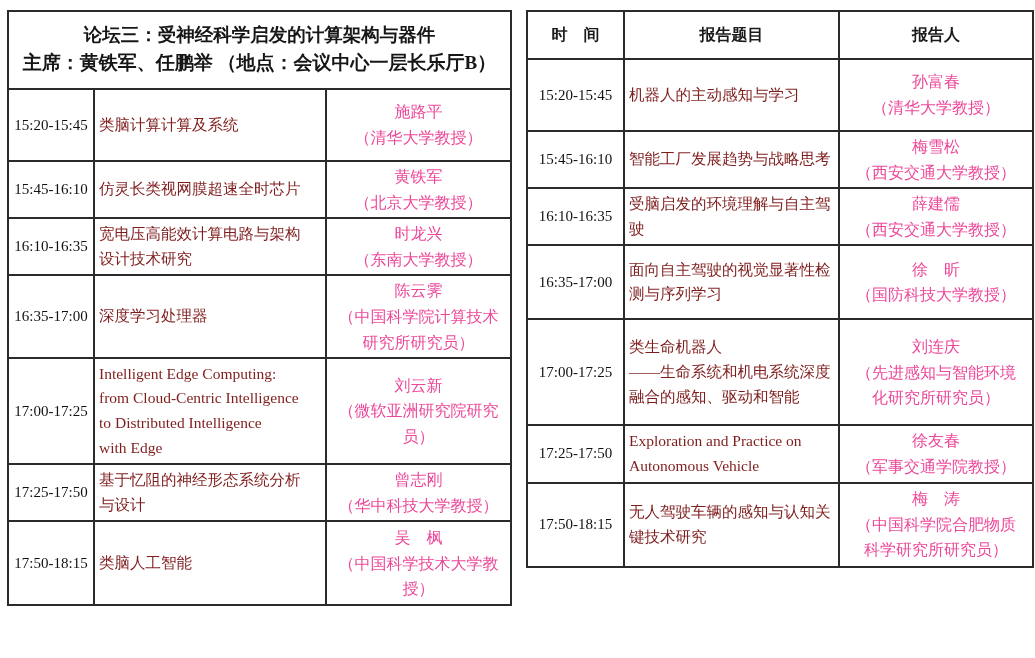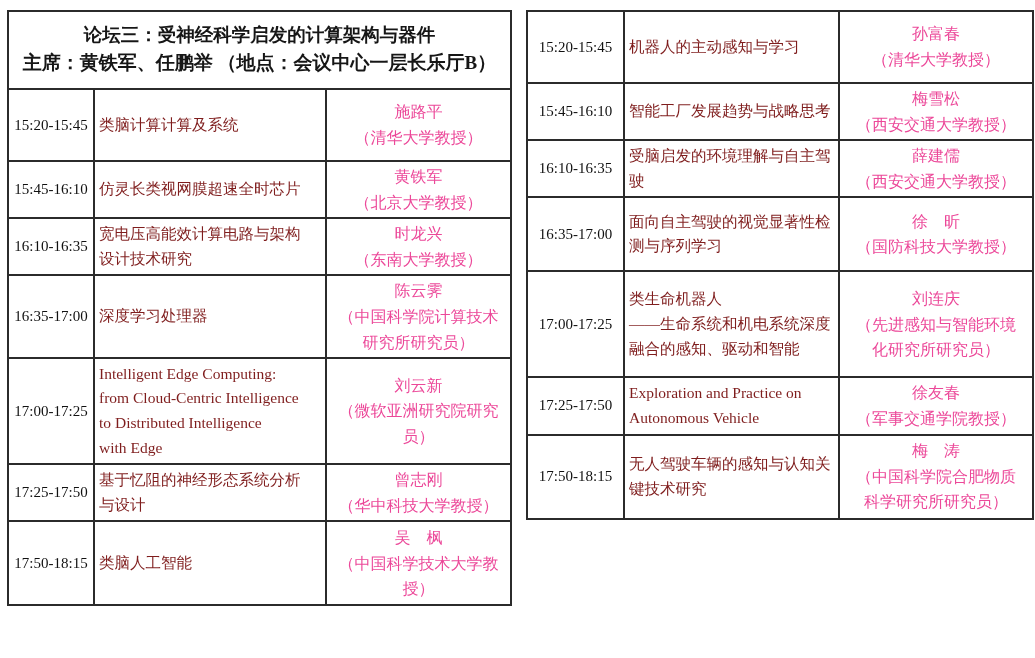--- a/index.html
+++ b/index.html
@@ -135,20 +135,25 @@
       </tbody>
     </table>
 
     <table class="t-right">
       <colgroup>
           <col class="c-time">
           <col class="c-topic">
           <col class="c-speaker">
         </colgroup>
       <tbody>
+        <tr class="col-head">
+          <th>时　间</th>
+          <th>报告题目</th>
+          <th>报告人</th>
+        </tr>
         <tr class="r1">
           <td class="time">15:20-15:45</td>
           <td class="topic">机器人的主动感知与学习</td>
           <td class="speaker">
             <div>孙富春</div>
             <div class="aff">（清华大学教授）</div>
           </td>
         </tr>
         <tr class="r2">
           <td class="time">15:45-16:10</td>

